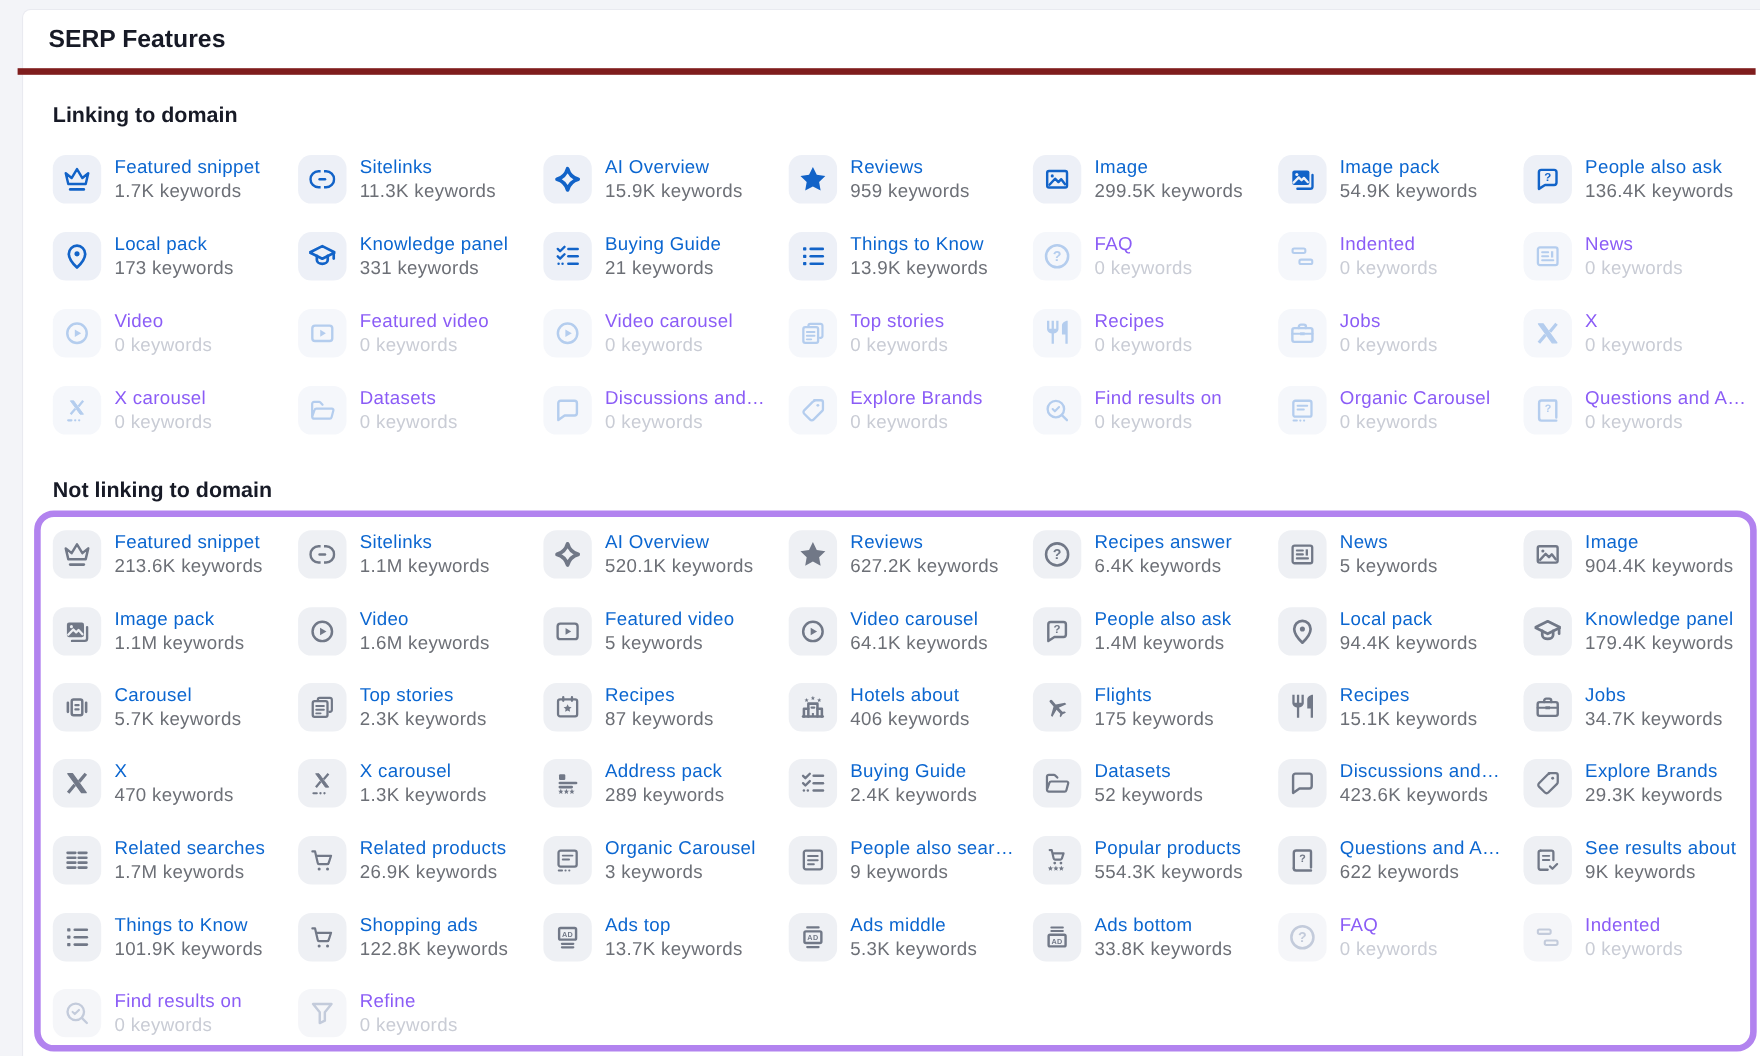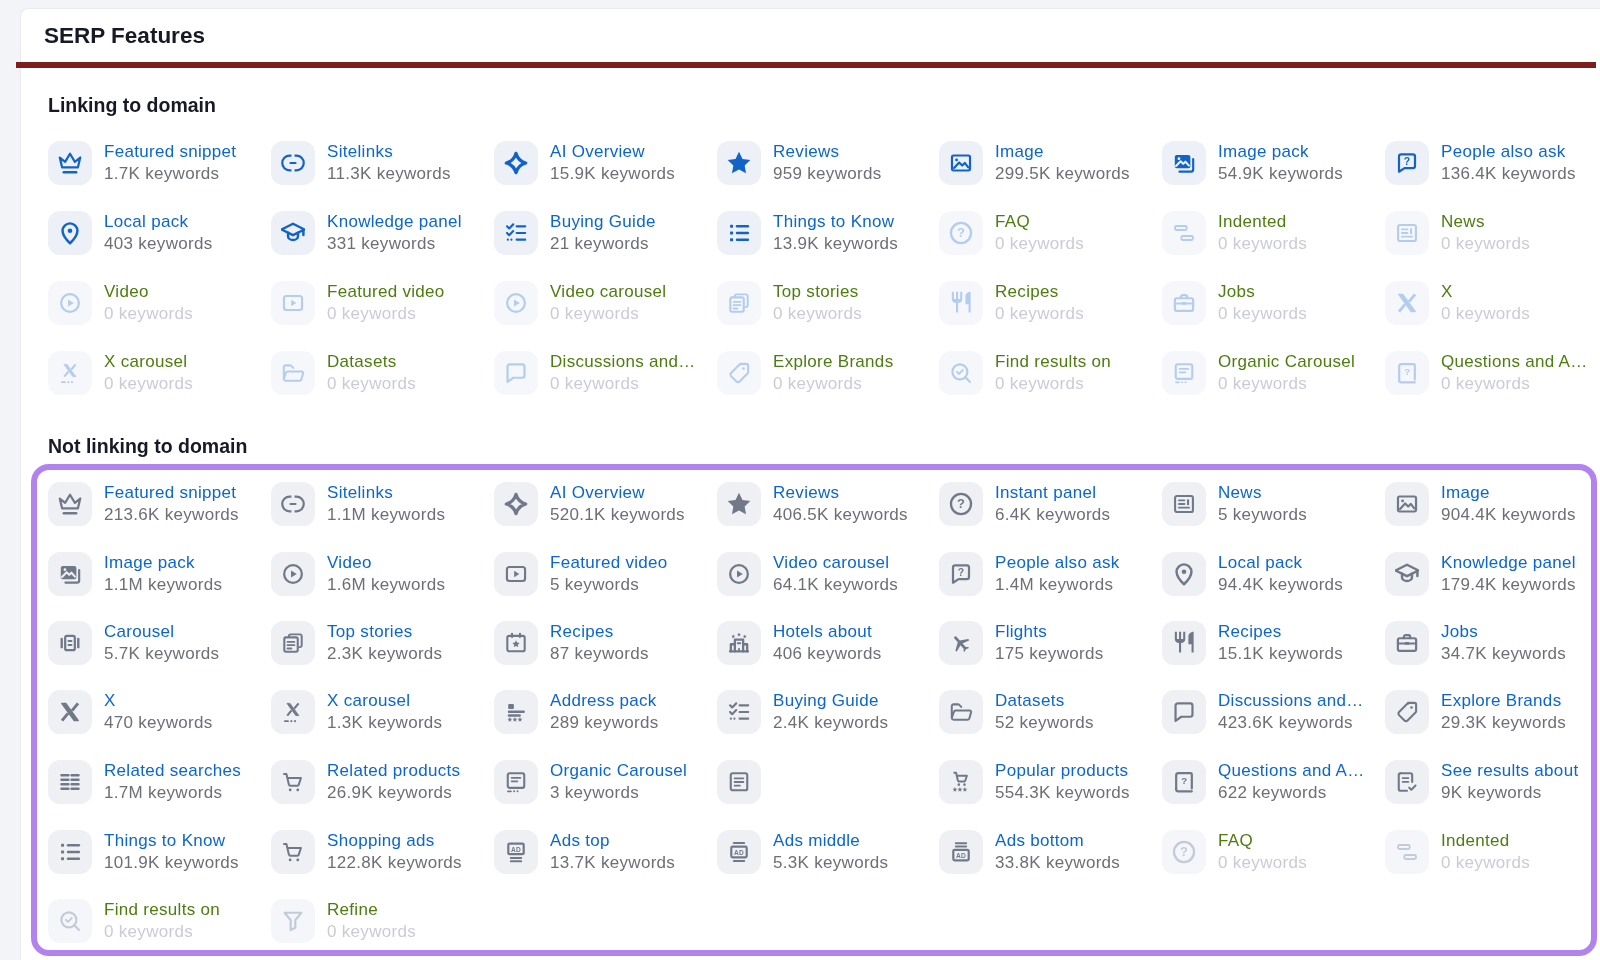--- a/index.html
+++ b/index.html
@@ -8,21 +8,21 @@
 .hdr{position:absolute;left:16px;top:8px;width:1580px;height:54px;border-bottom:6px solid #7f1d1d}
 .hdr .t{position:absolute;left:28px;top:15px;font-size:22.5px;font-weight:700;color:#171a26}
 .sh{position:absolute;font-size:19.5px;font-weight:700;color:#171a26}
 .item{position:absolute;display:flex;width:220px}
 .ib{width:44px;height:44px;border-radius:12px;background:#edf0f7;flex:0 0 44px;
  display:flex;align-items:center;justify-content:center}
 .ibd{background:#f5f7fb}
 .tx{margin-left:12px;padding-top:0}
 .a{font-size:17px;line-height:22px;color:#0b66d0;white-space:nowrap;letter-spacing:.3px}
 .k{font-size:17px;line-height:22px;color:#6c6f76;white-space:nowrap;letter-spacing:.3px}
-.dis .a{color:#4d7c0f}
+.dis .a{color:#8b5cf6}
 .dis .k{color:#c9ccd5}
 .g2 .ib{background:#eef0f4}
 .g2 .ibd{background:#f5f6f9}
 .pbox{position:absolute;left:31px;top:464px;width:1566px;height:491.5px;border:6.5px solid #b283ef;
  border-radius:18px;box-sizing:border-box}
 </style></head><body>
 <div class="card"></div>
 <div class="hdr">
     <div class="t">SERP Features</div>
   </div>
@@ -134,21 +134,21 @@
     <div class="ib">
       <svg width="24" height="24" viewBox="0 0 24 24">
         <g transform="translate(12 12) scale(1.22) translate(-12 -12)">
           <path d="M12 20.4 C12 20.4 5.9 14.7 5.9 10.2 A6.1 6.1 0 0 1 18.1 10.2 C18.1 14.7 12 20.4 12 20.4 Z" stroke="#1263c8" fill="none" stroke-linecap="round" stroke-linejoin="round" stroke-width="2.0"></path>
           <circle cx="12" cy="10.2" r="1.9" fill="#1263c8"></circle>
         </g>
       </svg>
     </div>
     <div class="tx">
       <div class="a">Local pack</div>
-      <div class="k">403 keywords</div>
+      <div class="k">173 keywords</div>
     </div>
   </div>
 <div class="item en" style="left:271px;top:211px">
     <div class="ib">
       <svg width="24" height="24" viewBox="0 0 24 24">
         <g transform="translate(12 12) scale(1.3) translate(-12 -12)">
           <path d="M12 4.9 L20.8 9.3 L12 13.7 L3.2 9.3 Z" stroke="#1263c8" fill="none" stroke-linecap="round" stroke-linejoin="round" stroke-width="1.9"></path>
           <path d="M8.2 11.7 V14.6 C8.2 16.1 9.9 17.3 12 17.3 C14.1 17.3 15.8 16.1 15.8 14.6 V11.7" stroke="#1263c8" fill="none" stroke-linecap="round" stroke-linejoin="round" stroke-width="1.9"></path>
           <path d="M20.0 9.8 V13.6" stroke="#1263c8" fill="none" stroke-linecap="round" stroke-linejoin="round" stroke-width="1.9"></path>
         </g>
@@ -495,34 +495,34 @@
 <div class="item en g2" style="left:717px;top:482px">
     <div class="ib">
       <svg width="24" height="24" viewBox="0 0 24 24">
         <g transform="translate(12 12) scale(1.3) translate(-12 -12)">
           <path d="M12 3.4l2.7 5.5 6 .85-4.35 4.2 1.05 5.95L12 17.05 6.6 19.9l1.05-5.95L3.3 9.75l6-.85z" fill="#717887"></path>
         </g>
       </svg>
     </div>
     <div class="tx">
       <div class="a">Reviews</div>
-      <div class="k">406.5K keywords</div>
+      <div class="k">627.2K keywords</div>
     </div>
   </div>
 <div class="item en g2" style="left:939px;top:482px">
     <div class="ib">
       <svg width="24" height="24" viewBox="0 0 24 24">
         <g transform="translate(12 12) scale(1.32) translate(-12 -12)">
           <circle cx="12" cy="12" r="7.6" stroke="#717887" fill="none" stroke-linecap="round" stroke-linejoin="round" stroke-width="1.75"></circle>
           <text x="12" y="15.4" font-size="9.8" font-family="Liberation Sans,sans-serif" fill="#717887" text-anchor="middle" stroke="none" font-weight="bold">?</text>
         </g>
       </svg>
     </div>
     <div class="tx">
-      <div class="a">Instant panel</div>
+      <div class="a">Recipes answer</div>
       <div class="k">6.4K keywords</div>
     </div>
   </div>
 <div class="item en g2" style="left:1162px;top:482px">
     <div class="ib">
       <svg width="24" height="24" viewBox="0 0 24 24">
         <g transform="translate(12 12) scale(1.1) translate(-12 -12)">
           <rect x="3.9" y="4.7" width="16.2" height="14.6" rx="1.7" stroke="#717887" fill="none" stroke-linecap="round" stroke-linejoin="round" stroke-width="1.9"></rect>
           <path d="M7.4 8.7 H12.4" stroke="#717887" fill="none" stroke-linecap="round" stroke-linejoin="round" stroke-width="1.7"></path>
           <path d="M7.4 12 H12.4" stroke="#717887" fill="none" stroke-linecap="round" stroke-linejoin="round" stroke-width="1.7"></path>
@@ -928,20 +928,24 @@
     <div class="ib">
       <svg width="24" height="24" viewBox="0 0 24 24">
         <g transform="translate(12 12) scale(1.1) translate(-12 -12)">
           <rect x="4.5" y="4.1" width="15" height="15.4" rx="1.7" stroke="#717887" fill="none" stroke-linecap="round" stroke-linejoin="round" stroke-width="1.9"></rect>
           <path d="M8 8.6 H16" stroke="#717887" fill="none" stroke-linecap="round" stroke-linejoin="round" stroke-width="1.6"></path>
           <path d="M8 12 H16" stroke="#717887" fill="none" stroke-linecap="round" stroke-linejoin="round" stroke-width="1.6"></path>
           <path d="M8 15.4 H12.8" stroke="#717887" fill="none" stroke-linecap="round" stroke-linejoin="round" stroke-width="1.6"></path>
         </g>
       </svg>
     </div>
+    <div class="tx">
+      <div class="a">People also sear…</div>
+      <div class="k">9 keywords</div>
+    </div>
   </div>
 <div class="item en g2" style="left:939px;top:760px">
     <div class="ib">
       <svg width="24" height="24" viewBox="0 0 24 24">
         <g transform="translate(12 12) scale(1.08) translate(-12 -12)">
           <g transform="translate(3.2 0.2) scale(0.73)">
             <circle cx="9.3" cy="19.5" r="1.6" fill="#717887"></circle>
             <circle cx="16.5" cy="19.5" r="1.6" fill="#717887"></circle>
             <path d="M3.5 4.5 h2.3 l2.3 9.8 a1.5 1.5 0 0 0 1.45 1.15 h6.5 a1.5 1.5 0 0 0 1.45-1.15 L19.5 8.2 H6.7" stroke="#717887" fill="none" stroke-linecap="round" stroke-linejoin="round" stroke-width="2.5"></path>
           </g>

